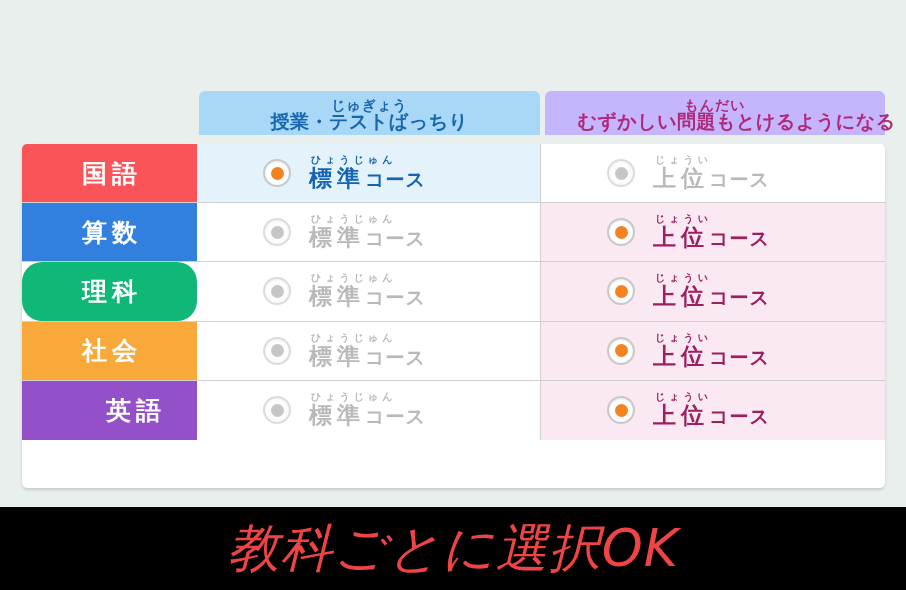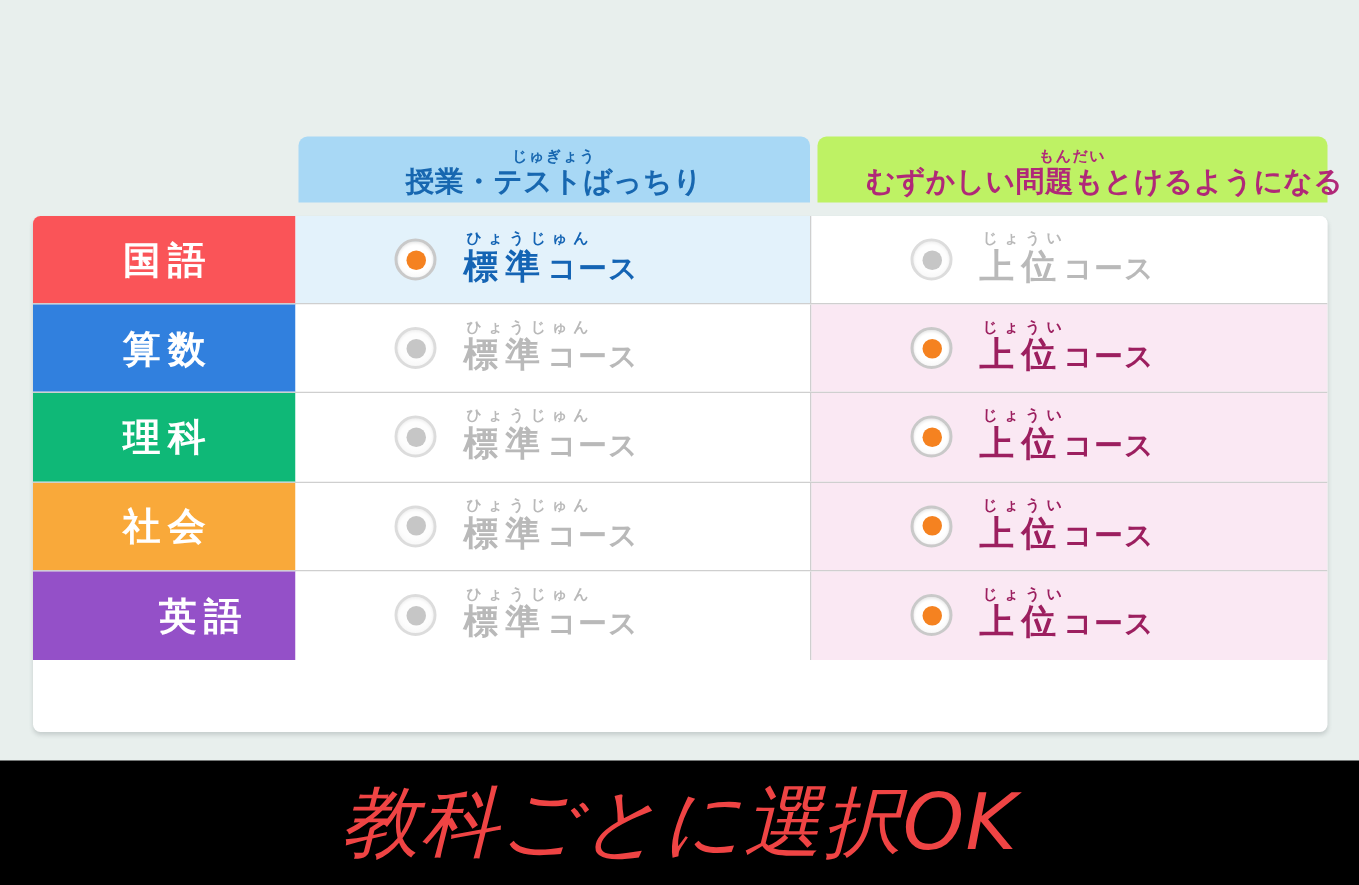--- a/index.html
+++ b/index.html
@@ -38,24 +38,24 @@
     height: 44px;
     border-radius: 6px 6px 0 0;
     display: flex;
     flex-direction: column;
     align-items: center;
     justify-content: flex-end;
     padding-bottom: 3px;
     box-sizing: border-box;
   }
   .col-header.blue { background: #a8d8f5; flex: 0 0 341px; width: 341px; }
-  .col-header.pink { background: #bef264; flex: 0 0 340px; width: 340px; margin-left: 2px;}
+  .col-header.pink { background: #c4b5fd; flex: 0 0 340px; width: 340px; margin-left: 2px;}
 
   .ruby-small {
-    font-size: 10px;
+    font-size: 14px;
     line-height: 10px;
     font-weight: bold;
     letter-spacing: 1px;
     margin-bottom: 1px;
   }
   .col-header.blue .ruby-small { color: #1767b0; }
   .col-header.pink .ruby-small { color: #b02878; }
 
   .col-header-title {
     font-size: 19px;
@@ -246,21 +246,21 @@
           <div class="radio on">
             <div class="dot"></div>
           </div>
           <div class="opt-text txt-pink">
             <div class="opt-ruby">じょうい</div>
             <div class="opt-label"><span class="kanji">上位</span><span class="kana">コース</span></div>
           </div>
         </div>
       </div>
       <div class="row">
-        <div class="subject-cell" style="background: rgb(15, 184, 119);">理科</div>
+        <div class="subject-cell" style="background: rgb(15, 184, 119); border-radius: 20px;">理科</div>
         <div class="opt-cell">
           <div class="radio off">
             <div class="dot"></div>
           </div>
           <div class="opt-text txt-gray">
             <div class="opt-ruby">ひょうじゅん</div>
             <div class="opt-label"><span class="kanji">標準</span><span class="kana">コース</span></div>
           </div>
         </div>
         <div class="opt-cell sel-pink">

